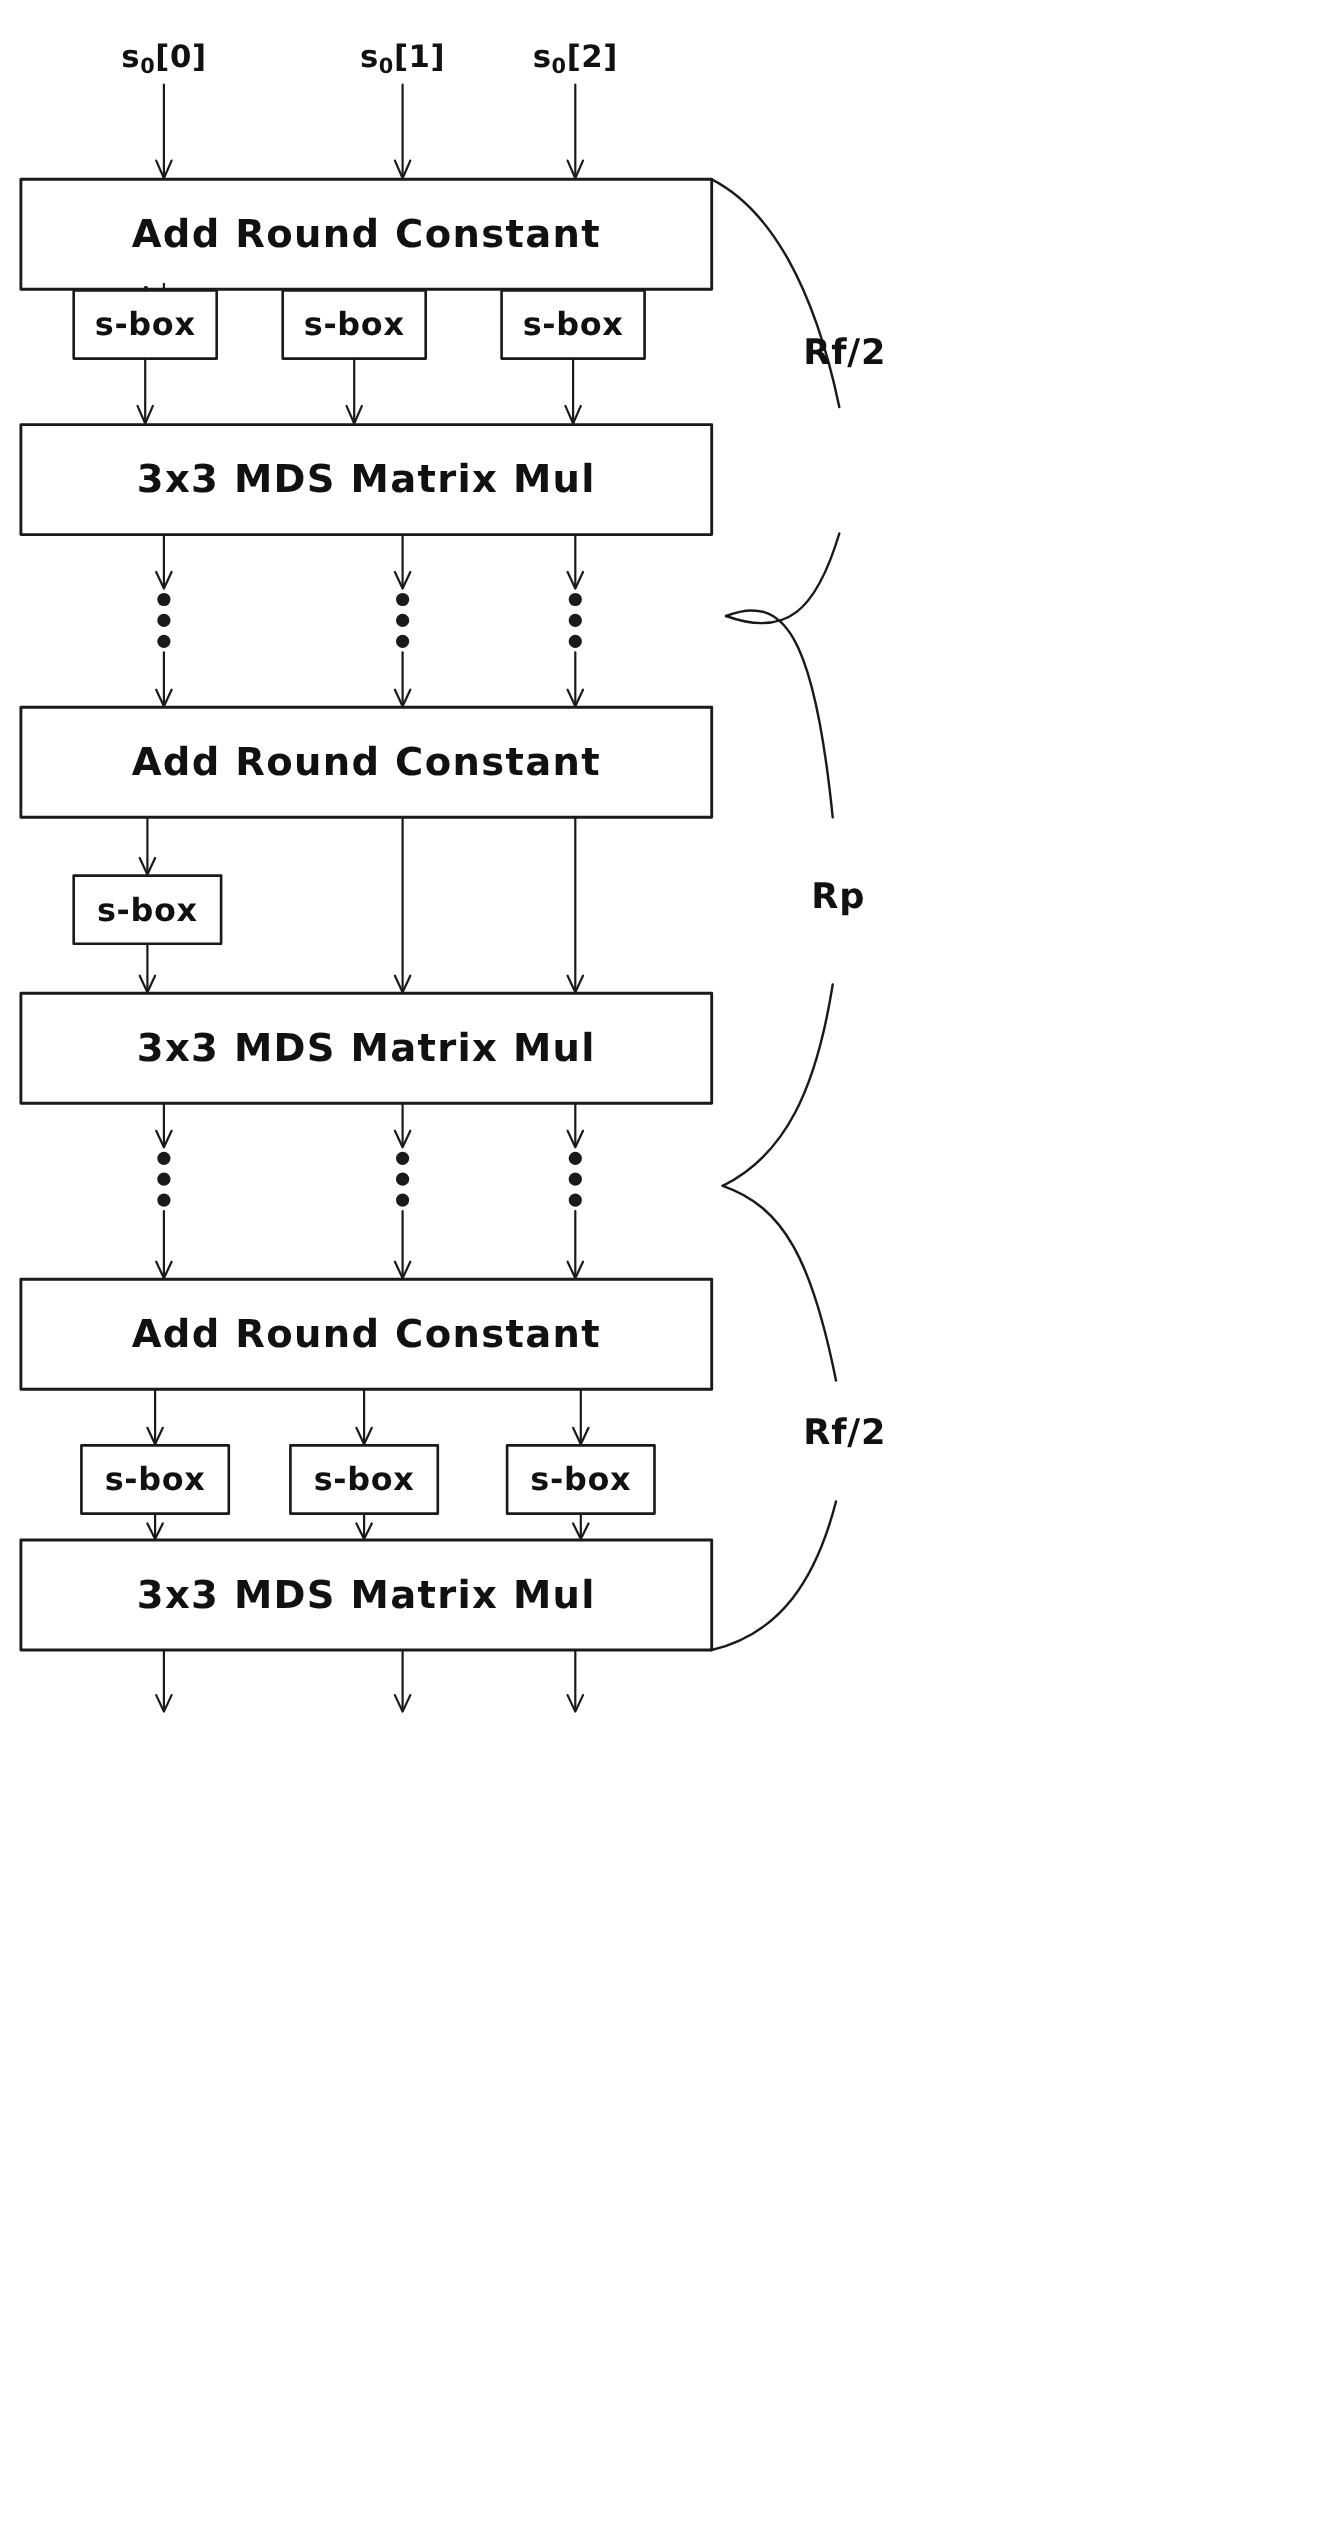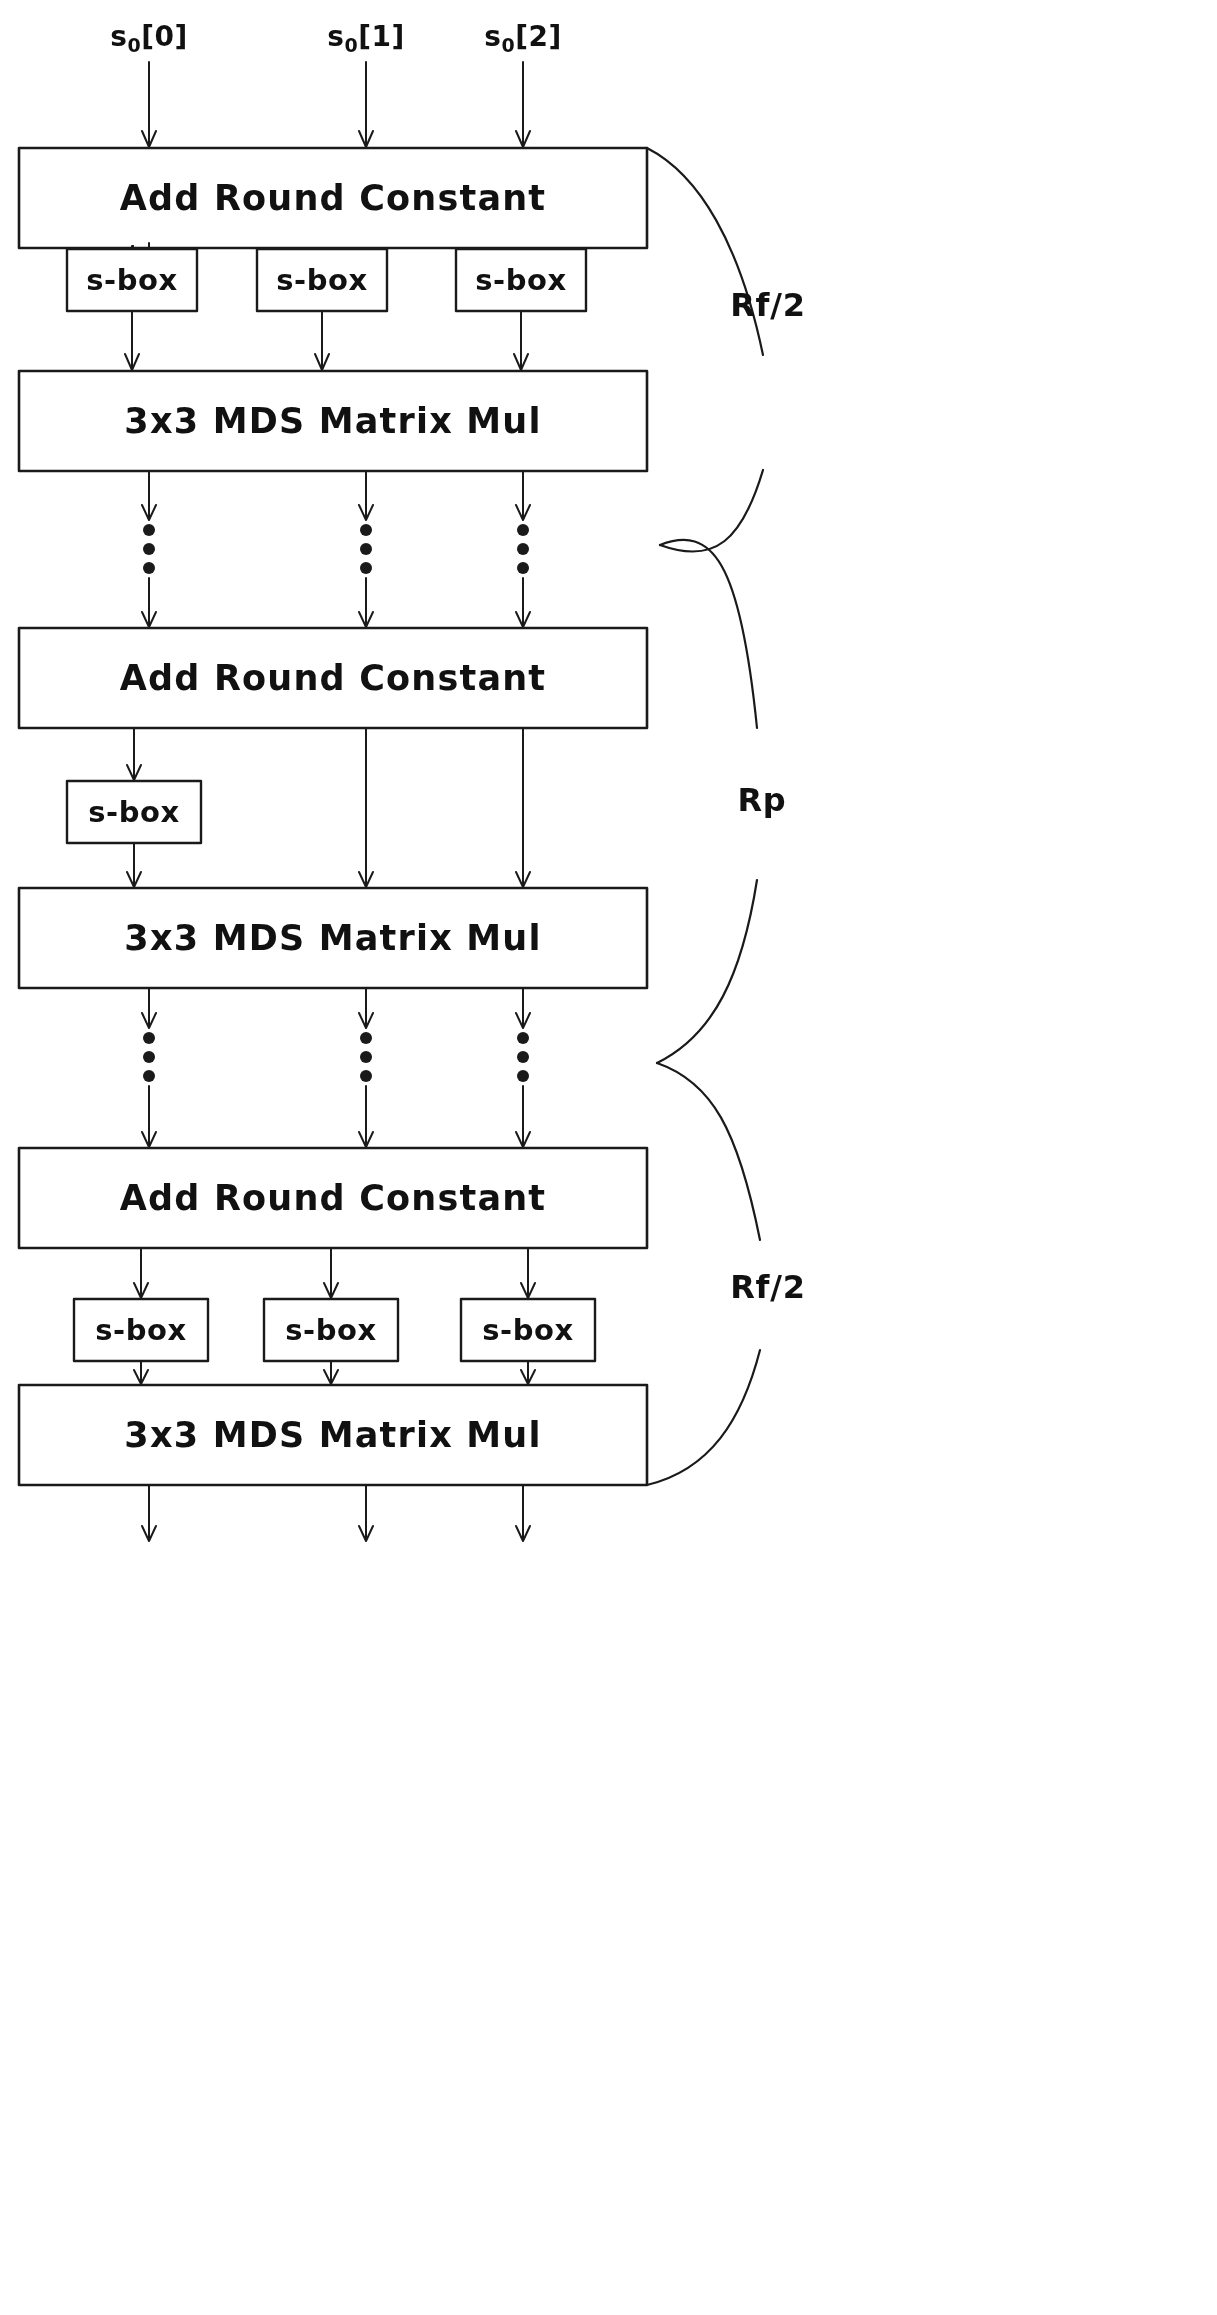--- a/index.html
+++ b/index.html
@@ -11,21 +11,21 @@
   body {
     width: 1217px;
     height: 2315px;
     position: relative;
     overflow: hidden;
     font-family: "DejaVu Sans", sans-serif;
   }
   #diagram-root {
     position: absolute;
     left: 0;
-    top: 0;
+    top: 15px;
     width: 1217px;
     height: 1868px;
   }
   svg.diagram {
     display: block;
     width: 1217px;
     height: 2315px;
     background: #ffffff;
   }
   

